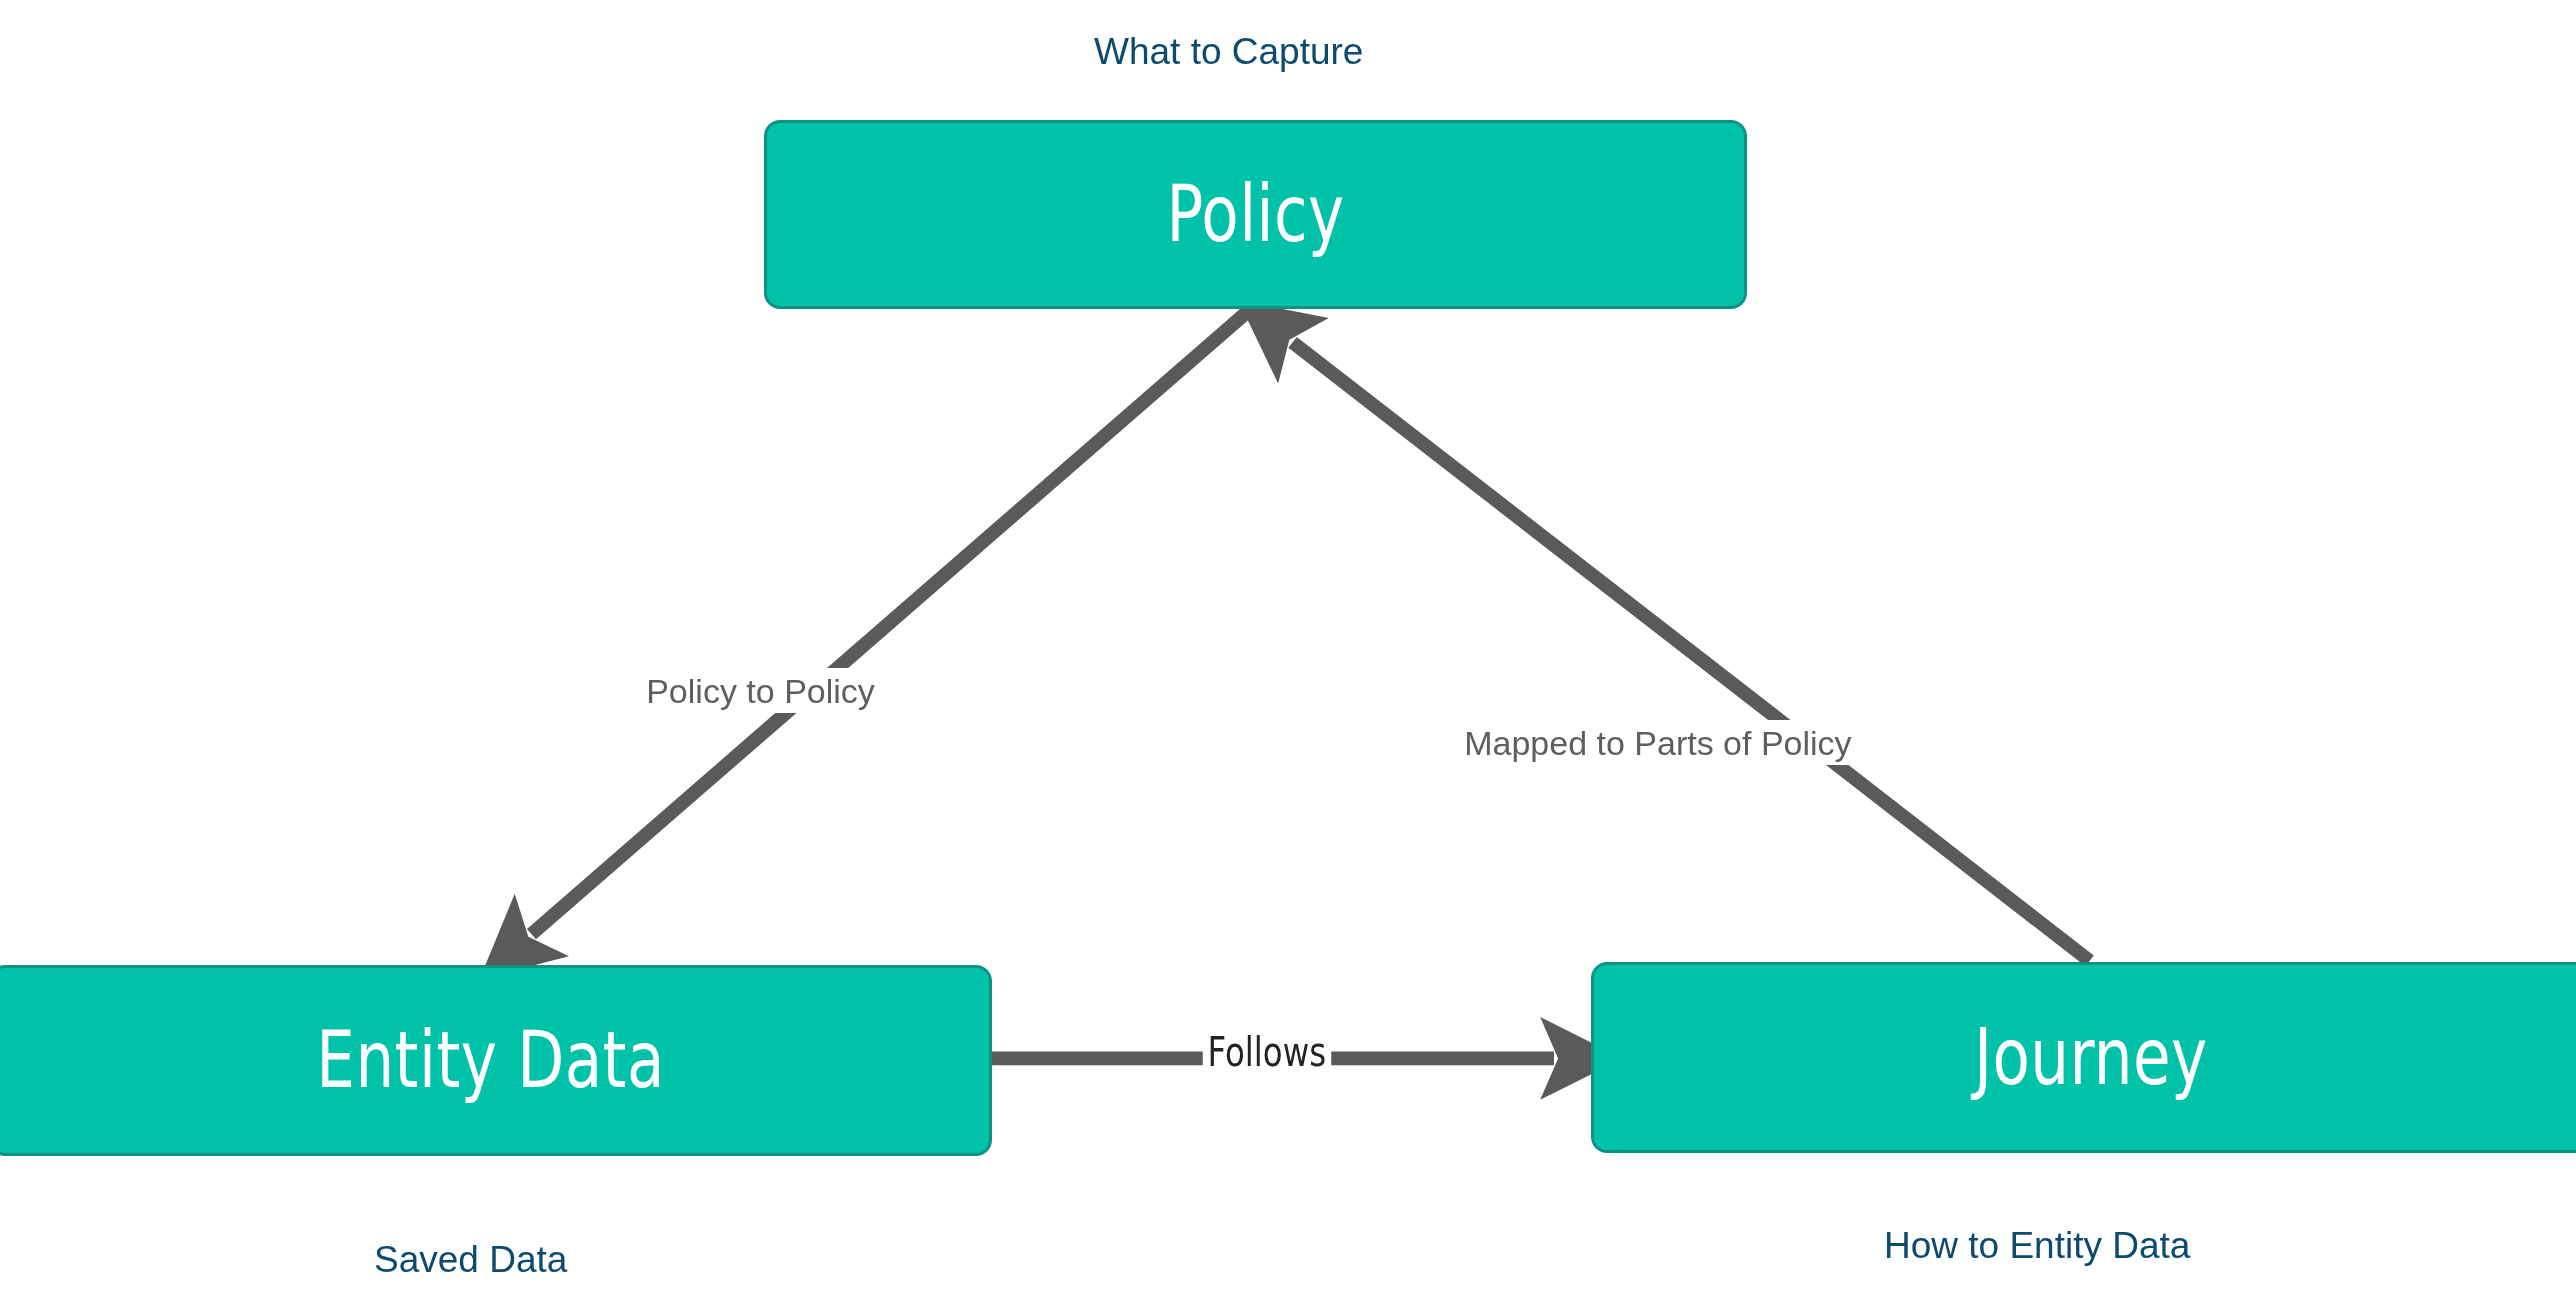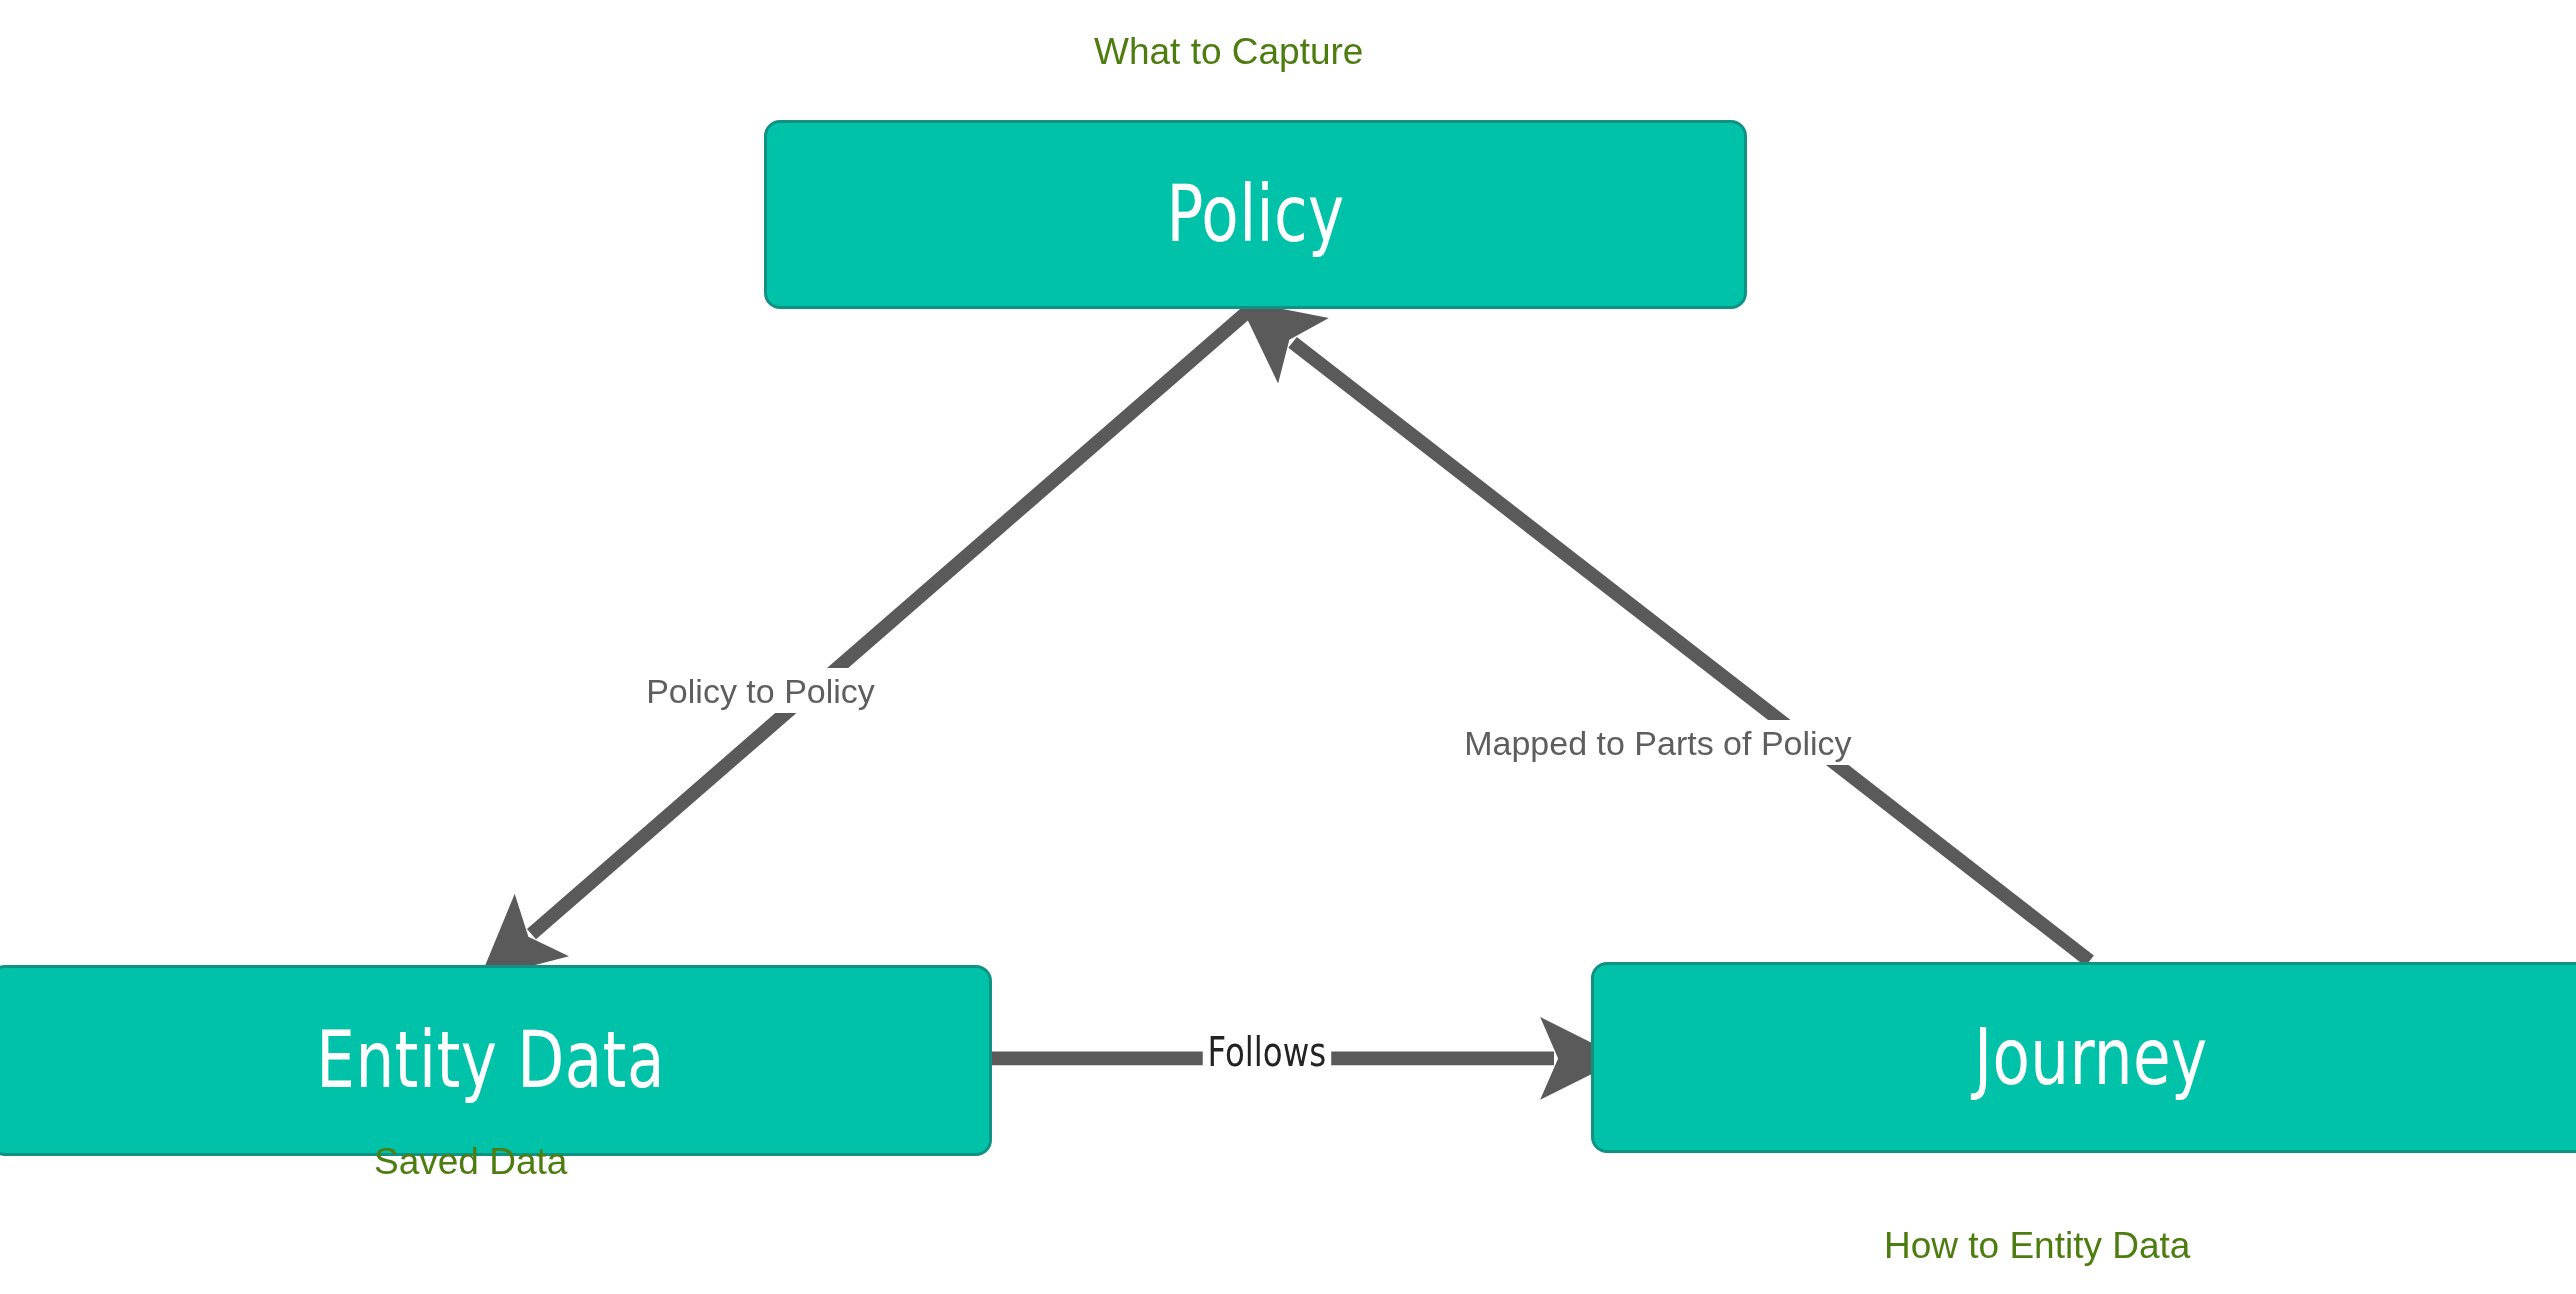--- a/index.html
+++ b/index.html
@@ -63,33 +63,33 @@
   #node-journey {
     left: 1591px;
     top: 962px;
     width: 1000px;
     height: 191px;
   }
 
   
   .caption {
     position: absolute;
-    color: #4d7c0f;
+    color: #0c4a6e;
     font-size: 37px;
     line-height: 1;
     white-space: nowrap;
     z-index: 4;
   }
   #caption-what-to-capture {
     left: 1094px;
     top: 33px;
   }
   #caption-saved-data {
     left: 374px;
-    top: 1143px;
+    top: 1241px;
     text-align: center;
   }
   #caption-how-to-capture {
     left: 1884px;
     top: 1227px;
   }
 
   
   .edge-label {
     position: absolute;

